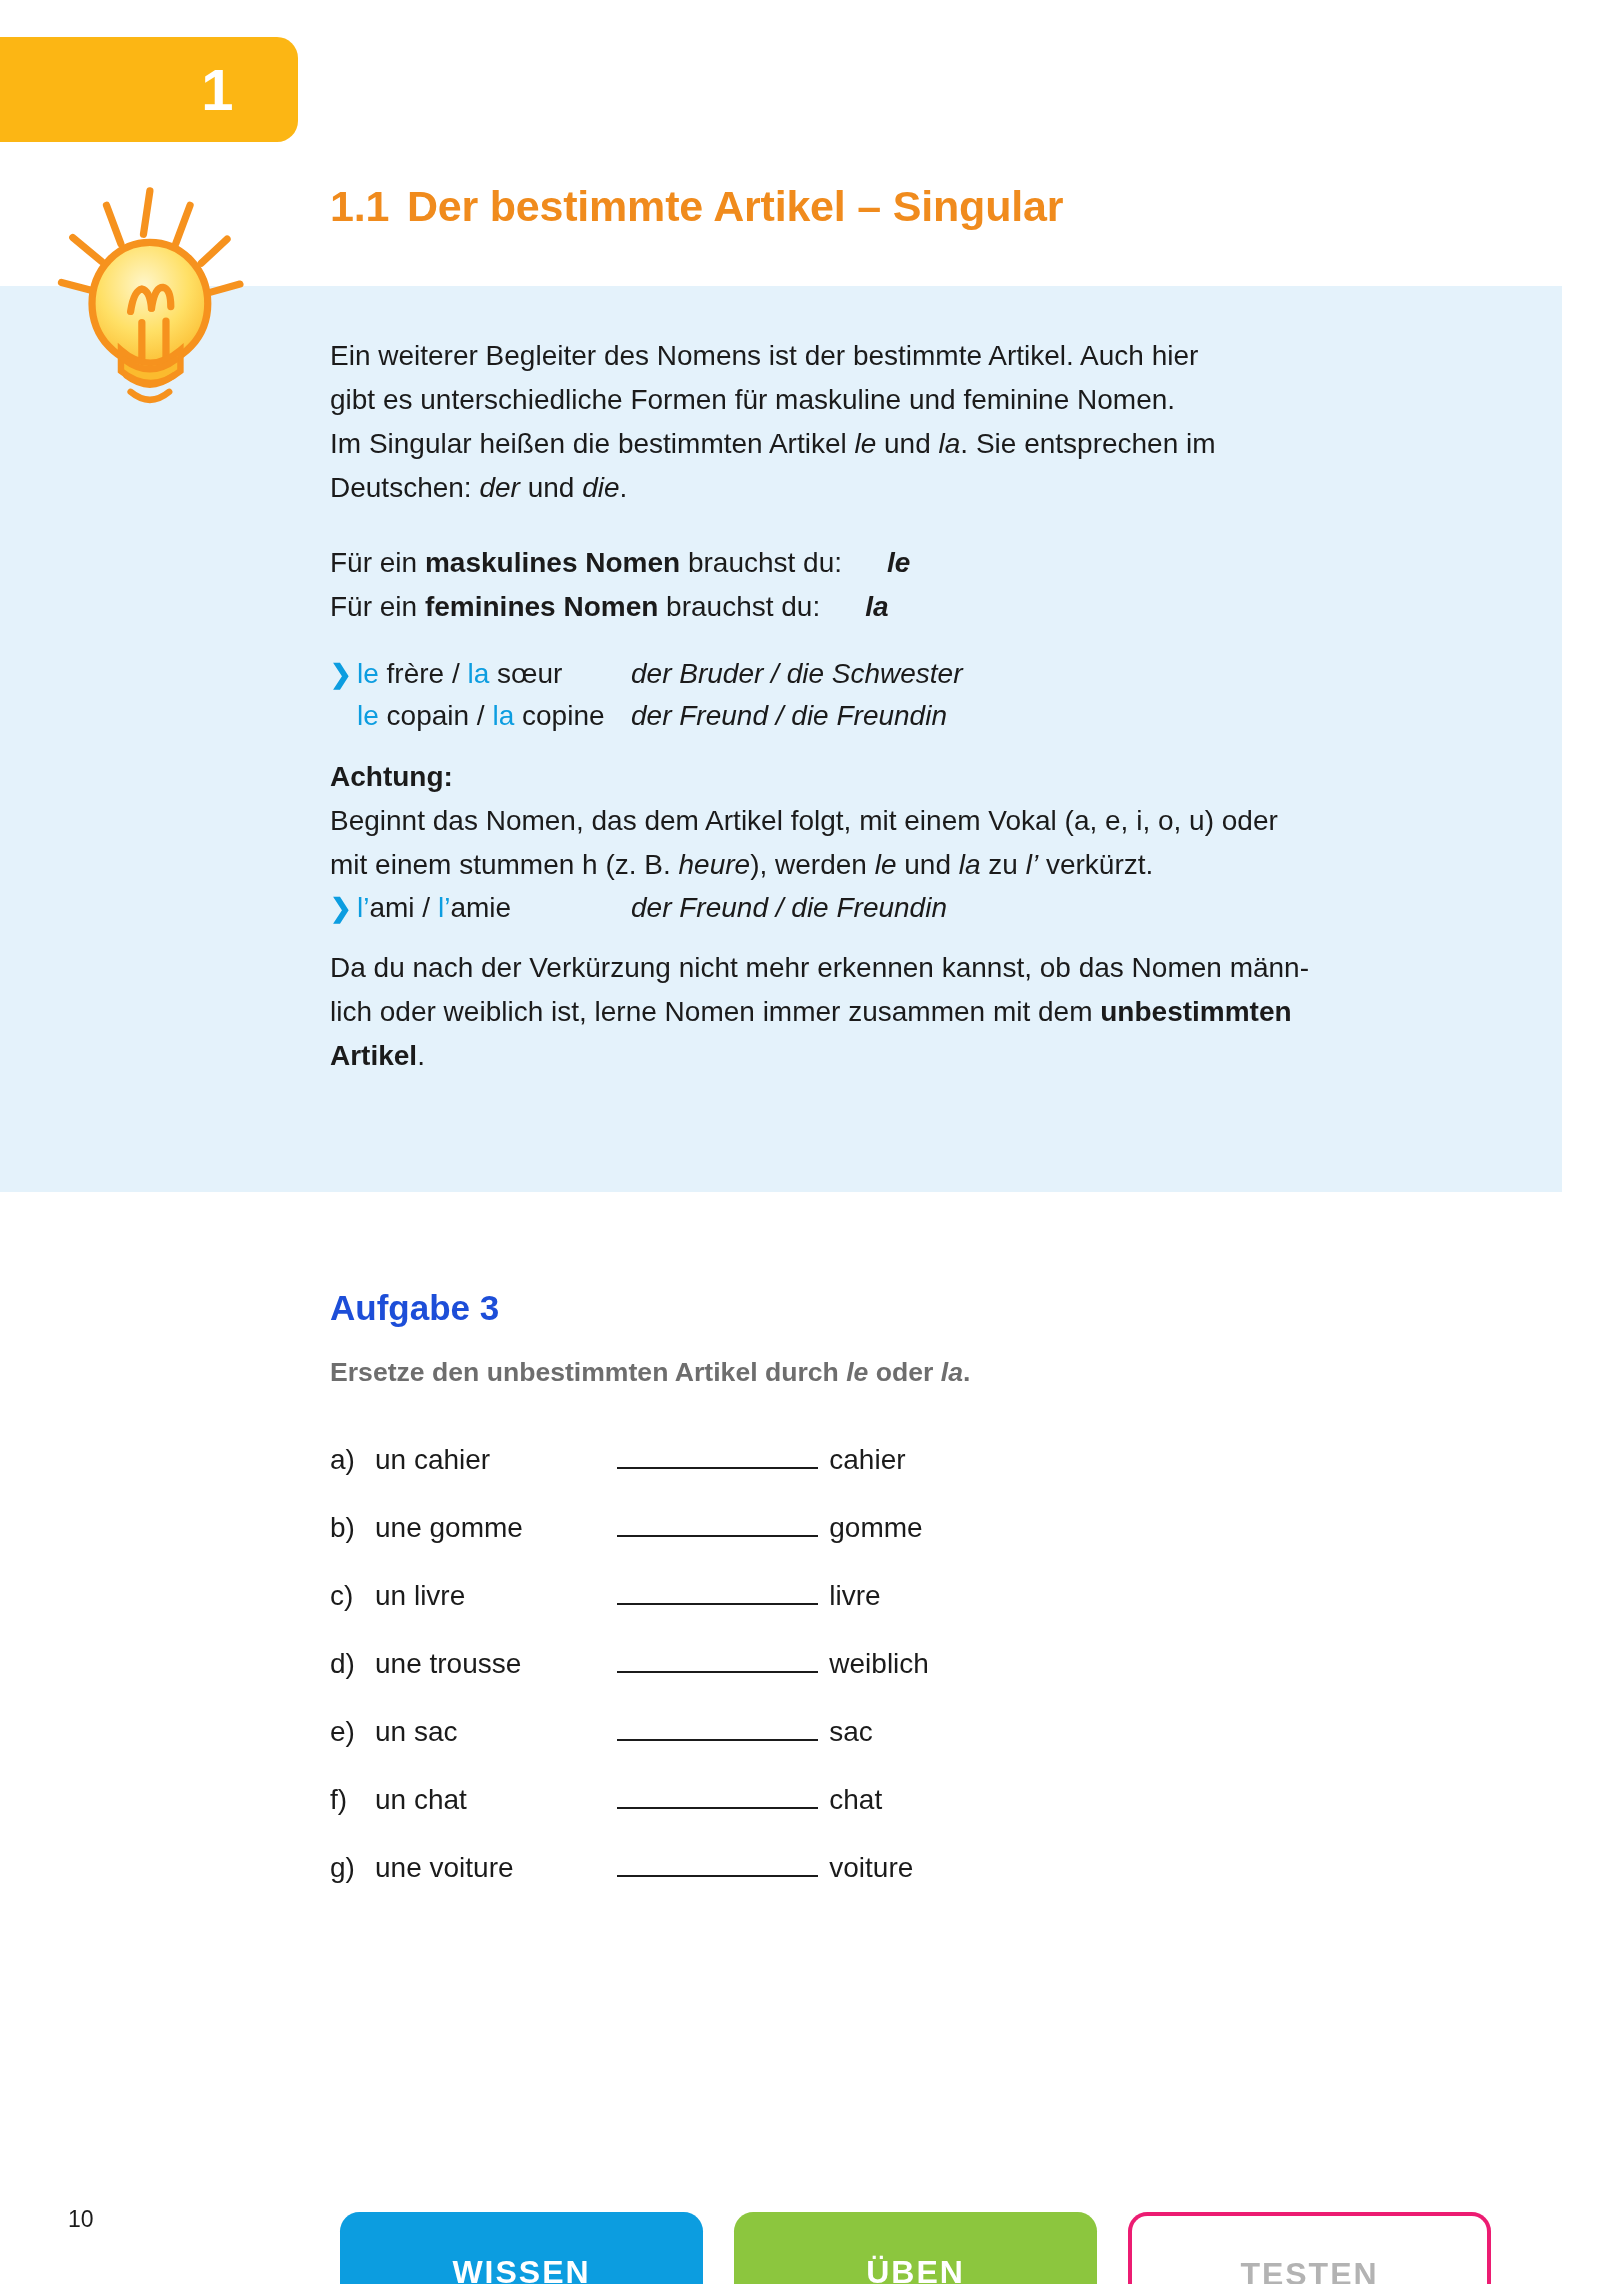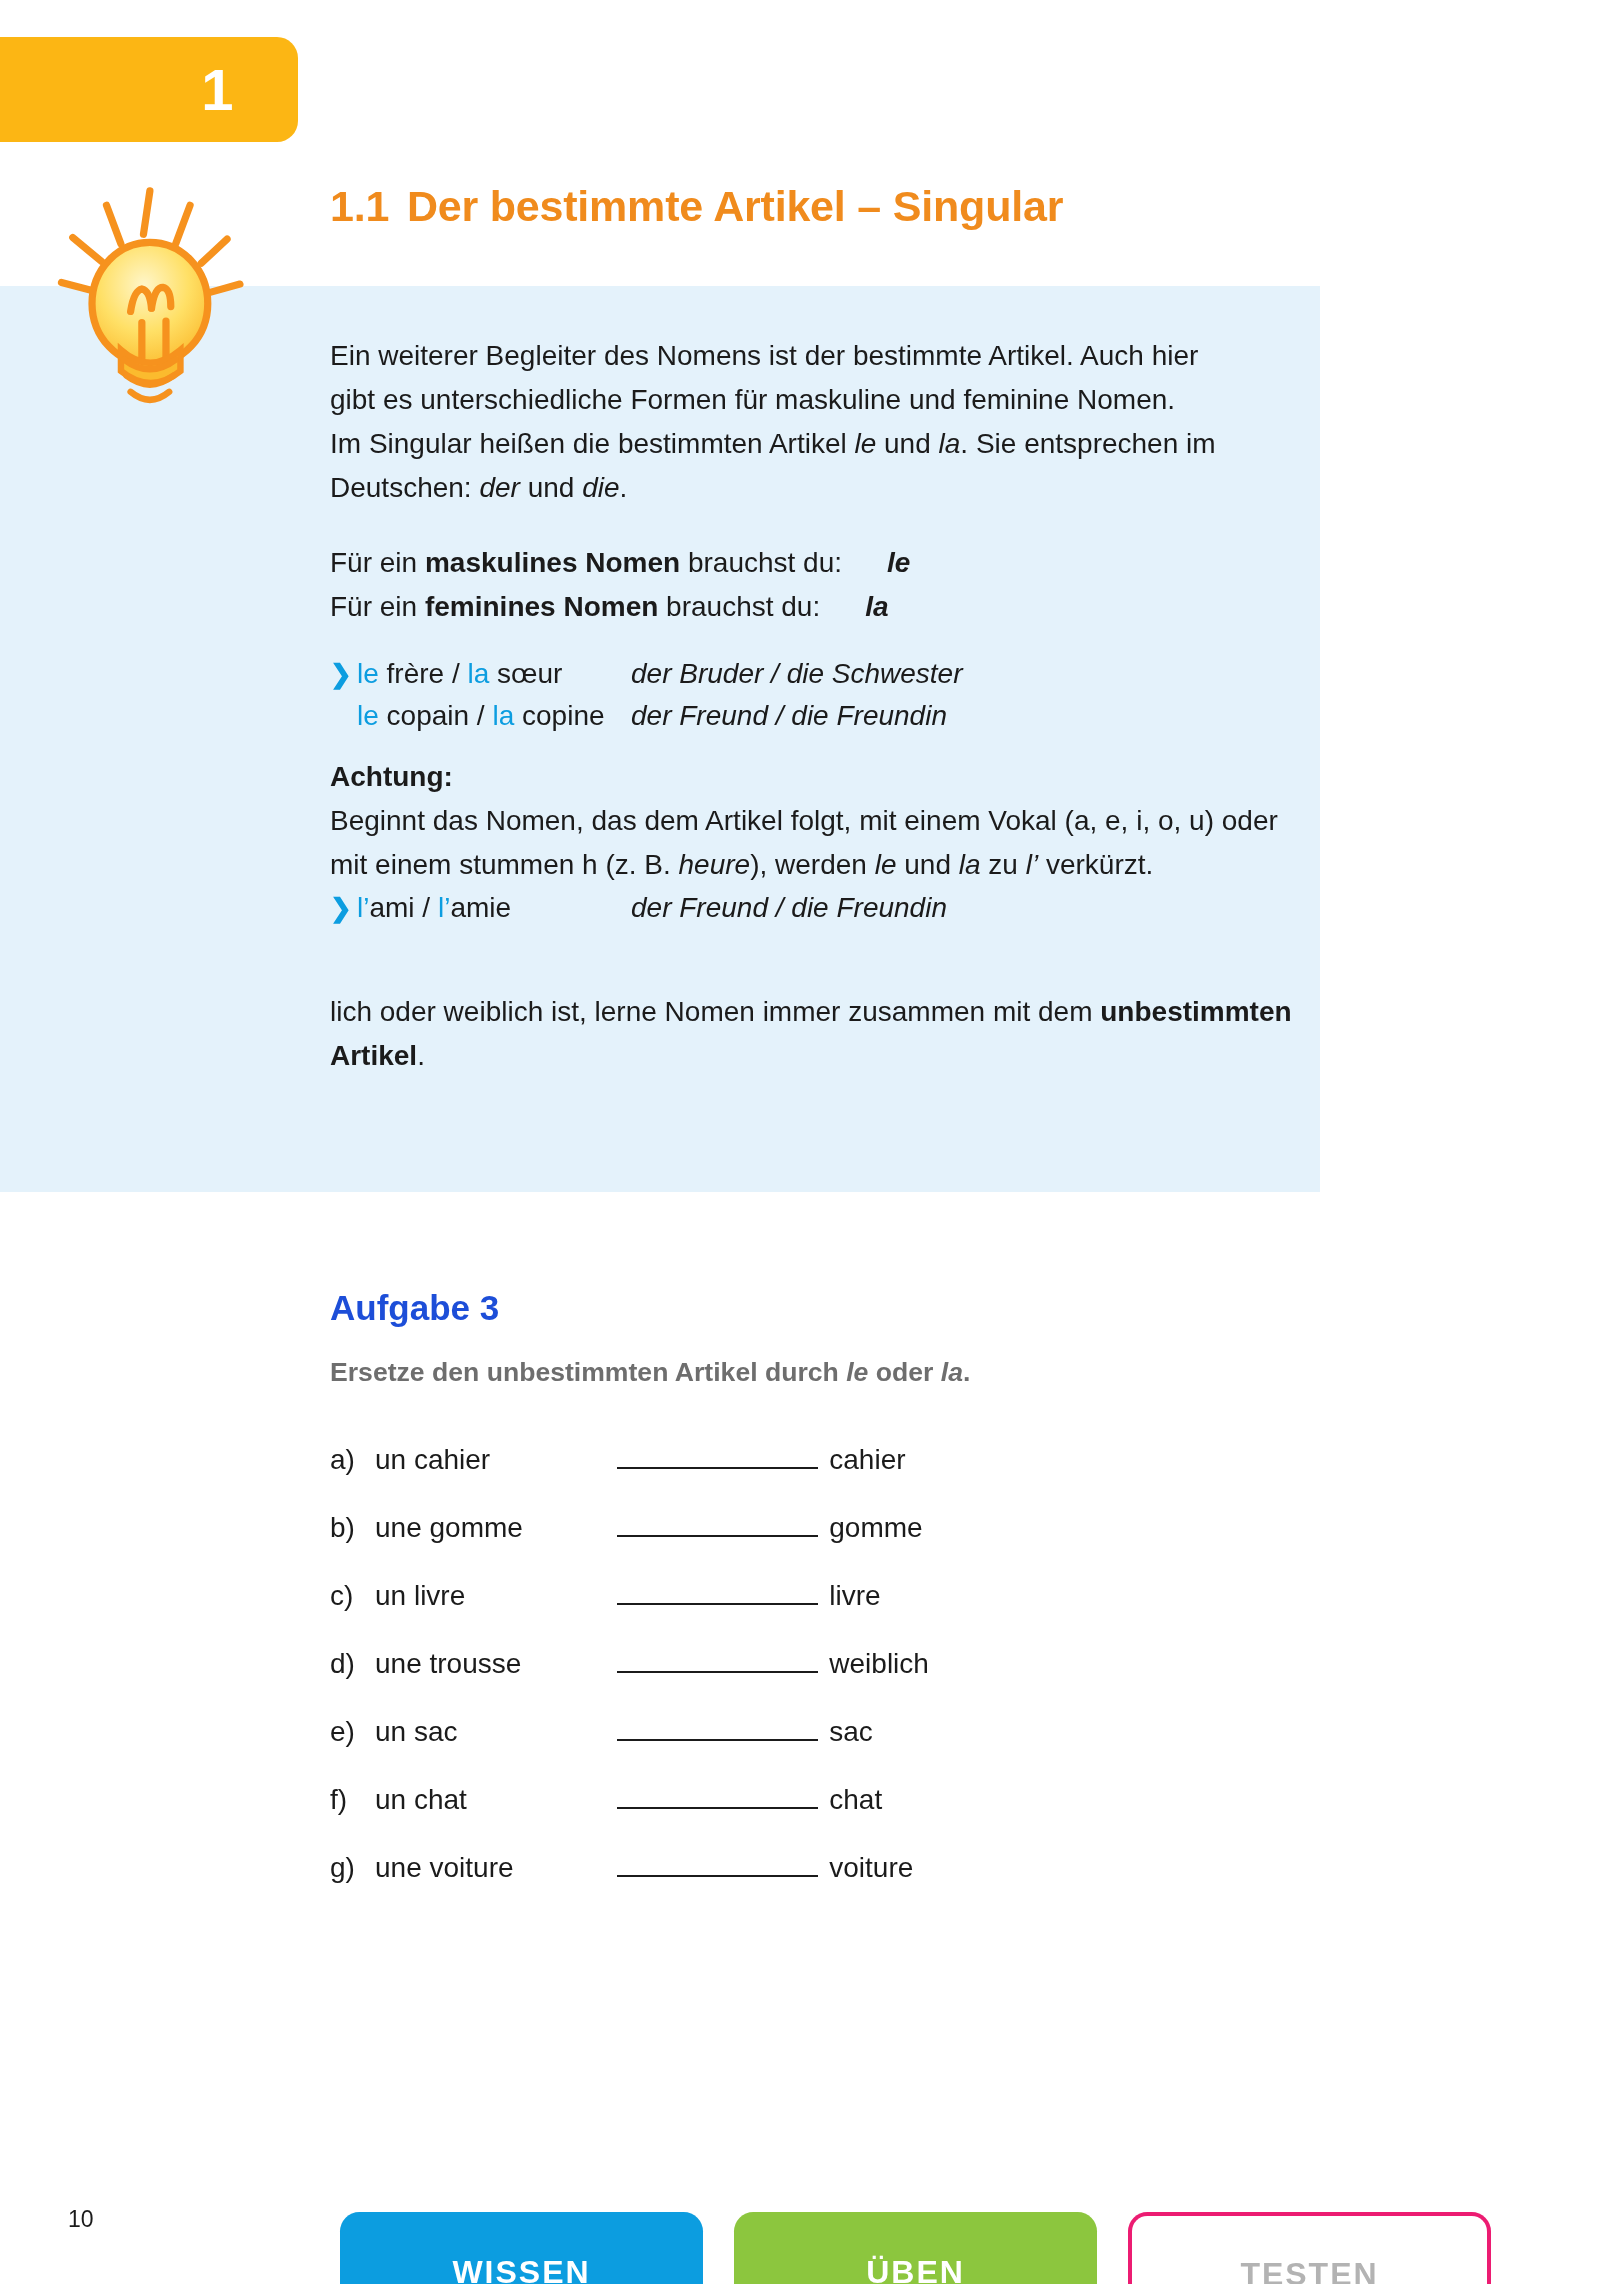--- a/index.html
+++ b/index.html
@@ -59,21 +59,21 @@
     width: 209px;
     height: 242px;
     z-index: 5;
   }
 
   
   .info-box {
     position: absolute;
     left: 0;
     top: 286px;
-    width: 1320px;
+    width: 1562px;
     height: 906px;
     background: #E4F2FB;
   }
   .info-inner {
     position: absolute;
     left: 330px;
     top: 48px;
     width: 1144px;
   }
 
@@ -304,21 +304,21 @@
 
     <div class="ex-row">
       <span class="arrow">❯</span>
       <span class="ex-fr"><span class="blue">l’</span><span>ami</span><span> / </span><span class="blue">l’</span><span>amie</span></span>
       <span class="ex-de">der Freund / die Freundin</span>
     </div>
 
     <div class="spacer-sm"></div>
 
     <p class="para">
-      <br>
+      <span>Da du nach der Verkürzung nicht mehr erkennen kannst, ob das Nomen männ-</span><br>
       <span>lich oder weiblich ist, lerne Nomen immer zusammen mit dem </span><b>unbestimmten</b><br>
       <b>Artikel</b><span>.</span>
     </p>
 
   </div>
 </div>
 
 <div class="task">
   <div class="task-title">Aufgabe 3</div>
   <div class="task-instruction">

